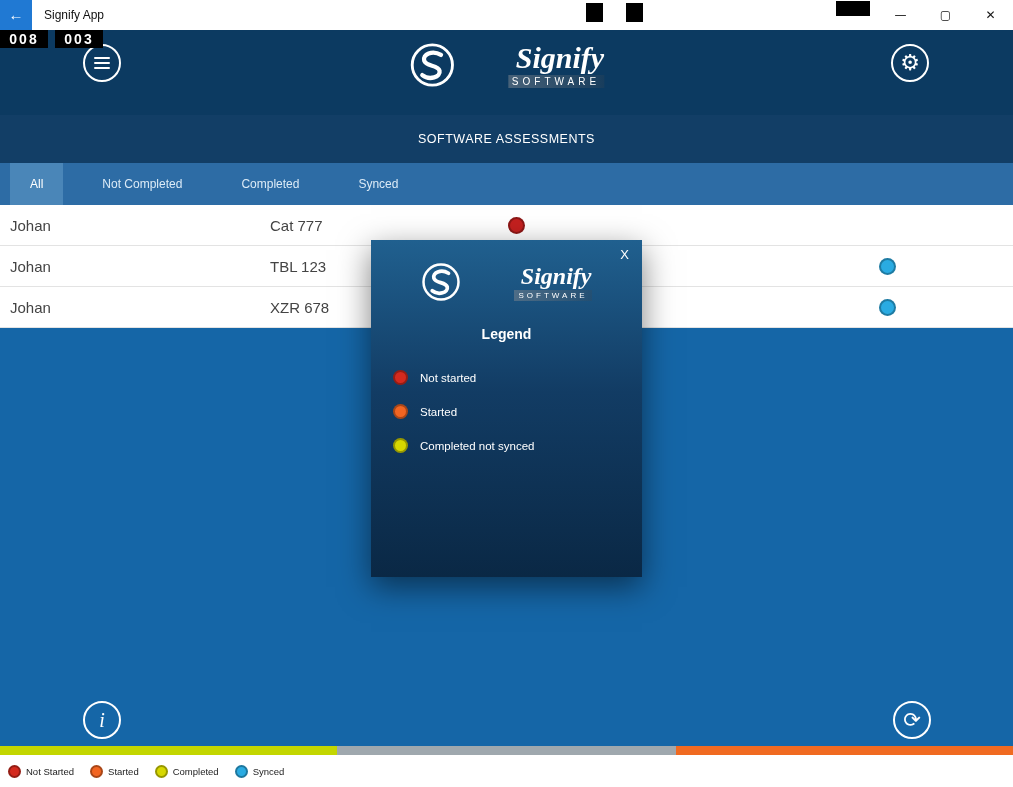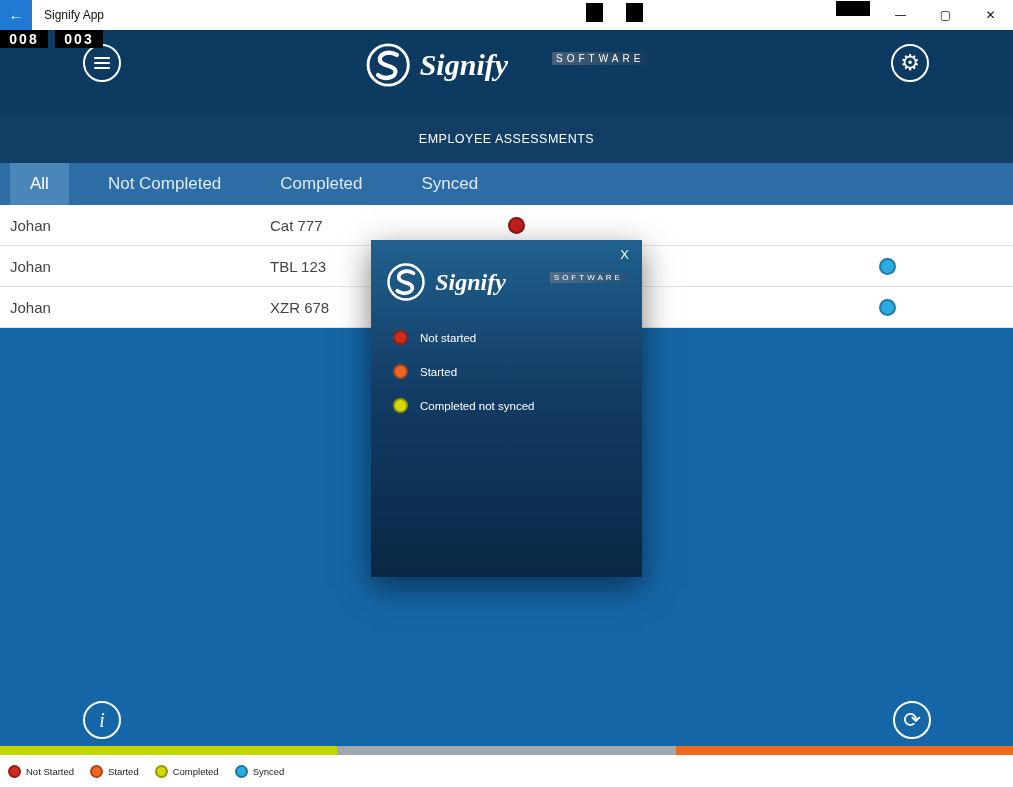--- a/index.html
+++ b/index.html
@@ -27,30 +27,30 @@
   .icon-circle { width:38px; height:38px; border:2px solid #fff; border-radius:50%; background:transparent; display:flex; align-items:center; justify-content:center; color:#fff; cursor:pointer; padding:0; }
   .hamburger-btn { position:absolute; left:83px; top:14px; }
   .hamburger-lines { display:flex; flex-direction:column; gap:3px; }
   .hamburger-lines span { display:block; width:16px; height:2px; background:#fff; border-radius:1px; }
   .gear-btn { position:absolute; right:84px; top:14px; }
   .glyph { font-family:"DejaVu Sans", sans-serif; }
   .gear-glyph { font-size:22px; line-height:1; }
 
   
   .logo { position:absolute; left:50%; top:12px; transform:translateX(-50%); display:flex; align-items:center; gap:9px; }
-  .logo-text { display:flex; flex-direction:row; align-items:flex-start; }
+  .logo-text { display:flex; flex-direction:column; align-items:flex-end; }
   .logo-name { color:#fff; font-size:30px; font-weight:bold; font-style:italic; font-family:"Liberation Serif", serif; line-height:1; }
   .logo-sub { color:#fff; font-size:10px; letter-spacing:4px; margin-top:2px; padding:1px 4px; background:linear-gradient(90deg, rgba(120,130,140,0.55), rgba(60,70,80,0.25));margin-left:44px; }
 
   
   .pagebar { position:absolute; top:115px; left:0; width:100%; height:48px; background:#123e66; color:#fff; display:flex; align-items:center; justify-content:center; font-size:12.5px; letter-spacing:0.5px; }
 
   
   .tabbar { position:absolute; top:163px; left:0; width:100%; height:42px; background:#2d6ca5; display:flex; align-items:stretch; padding-left:10px; }
-  .tab { display:flex; align-items:center; padding:0 20px; margin-right:19px; color:#dcebf7; font-size:17px; cursor:pointer; border:none; background:transparent; }
+  .tab { display:flex; align-items:center; padding:0 20px; margin-right:19px; color:#dcebf7; font-size:12px; cursor:pointer; border:none; background:transparent; }
   .tab.active { background:#4a86b8; color:#fff; }
 
   
   .table { position:absolute; top:205px; left:0; width:100%; background:#fff; }
   .row { height:41px; display:flex; align-items:center; background:#fff; border-bottom:1px solid #e3e3e3; font-size:15px; color:#444; cursor:pointer; }
   .cell-name  { width:260px; padding-left:10px; }
   .cell-asset { width:242px; padding-left:10px; }
   .cell-date  { flex:1; padding-left:10px; }
   .cell-status{ width:140px; display:flex; align-items:center; }
   .status-dot { width:17px; height:17px; border-radius:50%; margin-left:6px; border:2px solid rgba(0,0,0,0.28); }
@@ -126,21 +126,21 @@
     <button class="icon-circle gear-btn">
       <span class="glyph gear-glyph">⚙</span>
     </button>
   </div>
 
   <div class="counters">
     <span class="counter">008</span>
     <span class="counter">003</span>
   </div>
 
-  <div class="pagebar">EMPLOYEE ASSESSMENTS</div>
+  <div class="pagebar">SOFTWARE ASSESSMENTS</div>
 
   <div class="tabbar">
     <button class="tab active">All</button>
     <button class="tab">Not Completed</button>
     <button class="tab">Completed</button>
     <button class="tab">Synced</button>
   </div>
 
   <div class="table">
     <div class="row">
@@ -207,20 +207,21 @@
       <svg viewBox="0 0 48 48" width="40" height="40">
         <circle cx="24" cy="24" r="21" fill="none" stroke="#ffffff" stroke-width="3"></circle>
         <path d="M33 13.5 C24 8 13.5 13 15.5 19.5 C17.5 26 30 23.5 31.5 30 C33 36.5 21 40.5 13.5 34.5" fill="none" stroke="#ffffff" stroke-width="4.5" stroke-linecap="round"></path>
       </svg>
       <span class="logo-text">
         <span class="logo-name">Signify</span>
         <span class="logo-sub">SOFTWARE</span>
       </span>
     </div>
 
+    <div class="modal-title">Legend</div>
 
     <div class="modal-legend">
       <div class="modal-item">
         <span class="modal-dot" style="background: rgb(212, 42, 30);"></span>
         <span class="modal-item-label">Not started</span>
       </div>
       <div class="modal-item">
         <span class="modal-dot" style="background: rgb(242, 101, 34);"></span>
         <span class="modal-item-label">Started</span>
       </div>

